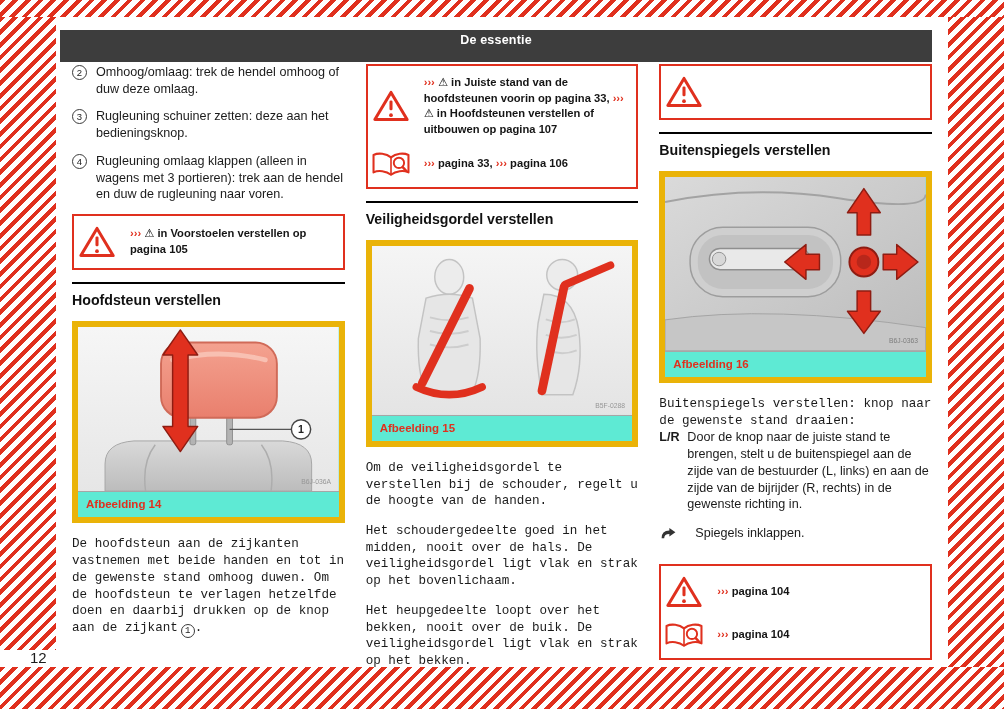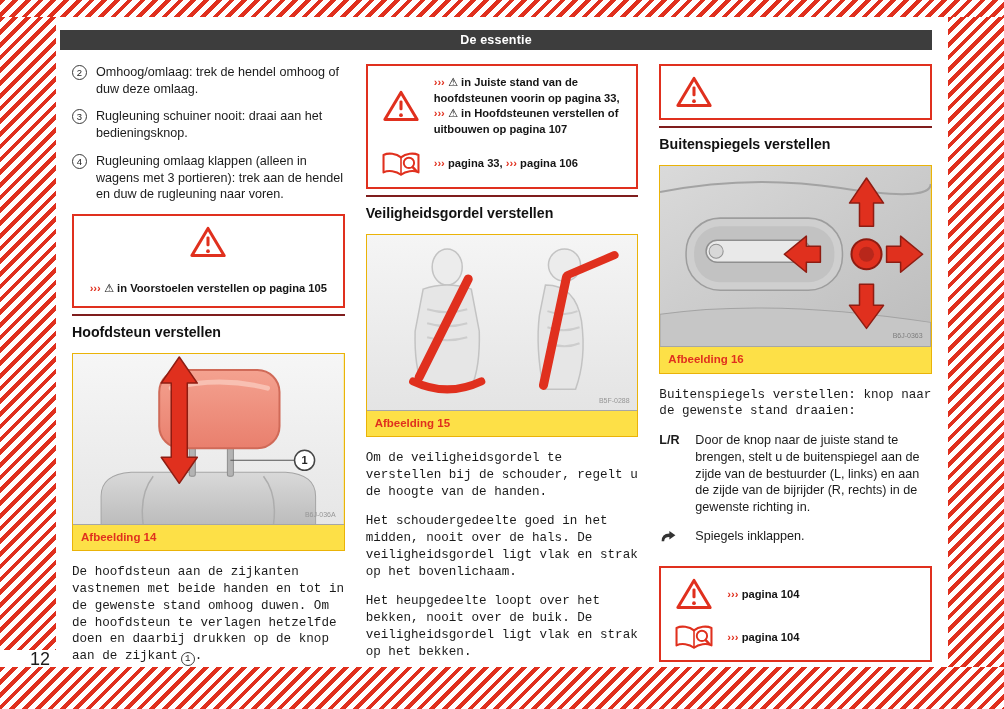--- a/index.html
+++ b/index.html
@@ -6,61 +6,61 @@
   html,body { background:#fff; }
   body { font-family: "Liberation Sans", "DejaVu Sans", sans-serif; }
   .page { position:relative; width:1004px; height:709px; background:#fff; overflow:hidden; }
 
   .stripes { position:absolute; background:repeating-linear-gradient(135deg,#e0301e 0 4px,#ffffff 4px 9px); }
   .s-top    { top:0; left:0; right:0; height:17px; }
   .s-bottom { bottom:0; left:0; right:0; height:42px; }
   .s-left   { left:0; top:17px; width:56px; height:633px; }
   .s-right  { right:0; top:17px; width:56px; height:650px; }
 
-  .page-number { position:absolute; left:30px; top:649px; font-size:18px; color:#1c1c1c; }
-
-  .header-bar { position:absolute; top:30px; left:60px; right:72px; height:20px;
+  .page-number { position:absolute; left:30px; top:649px; font-size:15px; color:#1c1c1c; }
+
+  .header-bar { position:absolute; top:30px; left:60px; right:72px; height:32px;
     background:#3d3d3d; color:#fff; font-size:12.5px; font-weight:bold;
     text-align:center; line-height:20px; letter-spacing:.2px; }
 
   .cols { position:absolute; top:64px; left:72px; right:72px; display:flex; gap:21px; }
   .col { flex:1 1 0; min-width:0; font-size:12.6px; line-height:1.33; color:#1b1b1b; }
 
   .li { display:flex; gap:9px; margin-bottom:11px; }
   .num-circle { flex:0 0 auto; width:15px; height:15px; border:1px solid #3a3a3a; border-radius:50%;
     font-size:9.5px; line-height:13px; text-align:center; margin-top:1px; font-weight:normal; }
 
-  .warnbox { border:2px solid #e0301e; background:#fff; padding:9px 10px;
+  .warnbox { border:2px solid #e0301e; background:#fff; padding:9px 0;
     display:flex; align-items:center; gap:10px; }
   .warnbox.multi { flex-direction:column; align-items:stretch; gap:13px; }
   .wrow { display:flex; align-items:center; gap:10px; }
   .icon-col { flex:0 0 46px; display:flex; justify-content:center; }
   .warntext { font-weight:bold; font-size:11.2px; line-height:1.4; color:#151515; }
   .chev { color:#e0301e; }
 
-  .section-heading { border-top:2px solid #7f1d1d; margin-top:6px; padding-top:7px;
+  .section-heading { border-top:2px solid #000000; margin-top:12px; padding-top:7px;
     font-size:14.2px; font-weight:bold; color:#111; }
 
-  .figure { border:1px solid #eab308; margin-top:11px; background:#fde047; }
+  .figure { border:6px solid #eab308; margin-top:11px; background:#5eead4; }
   .figure svg { display:block; width:100%; height:auto; }
   .fig-caption { border-top:1px solid #a6a6a6; padding:5px 8px; color:#e0301e;
     font-weight:bold; font-size:11.5px; }
 
   .para { margin-top:13px;font-family:Liberation Mono, monospace; }
   .inline-callout { display:inline-block; width:14px; height:14px; border:1px solid #3a3a3a;
     border-radius:50%; font-size:9px; line-height:12px; text-align:center;
     vertical-align:-2px; margin-left:3px; }
 
-  .lr-row { display:flex; gap:8px; margin-top:12px; }
+  .lr-row { display:flex; }
   .lr-label { flex:0 0 28px; font-weight:bold; }
   .lr-text { flex:1; }
   .fold-row { display:flex; gap:8px; margin-top:12px; align-items:flex-start; }
   .fold-icon-col { flex:0 0 28px; padding-top:2px; }
 
-  .mt8  { margin-top:8px;flex-direction:column; }
+  .mt8  { margin-top:8px; }
   .mt18 { margin-top:18px;justify-content:flex-end; }
 </style>
 </head>
 <body>
 
 <div class="page">
 
   <div class="stripes s-top"></div>
   <div class="stripes s-bottom"></div>
   <div class="stripes s-left"></div>
@@ -72,21 +72,21 @@
   <div class="cols">
 
     <div class="col">
 
       <div class="li">
         <span class="num-circle">2</span>
         <span>Omhoog/omlaag: trek de hendel omhoog of duw deze omlaag.</span>
       </div>
       <div class="li">
         <span class="num-circle">3</span>
-        <span>Rugleuning schuiner nooit: draai aan het bedieningsknop.</span>
+        <span>Rugleuning schuiner zetten: deze aan het bedieningsknop.</span>
       </div>
       <div class="li">
         <span class="num-circle">4</span>
         <span>Rugleuning omlaag klappen (alleen in wagens met 3 portieren): trek aan de hendel en duw de rugleuning naar voren.</span>
       </div>
 
       <div class="warnbox mt8">
         <span class="icon-col">
           <svg viewBox="0 0 44 40" width="38" height="34">
             <path d="M22 4 L41 36 L3 36 Z" fill="#fff" stroke="#e0301e" stroke-width="3.5" stroke-linejoin="round"></path>

